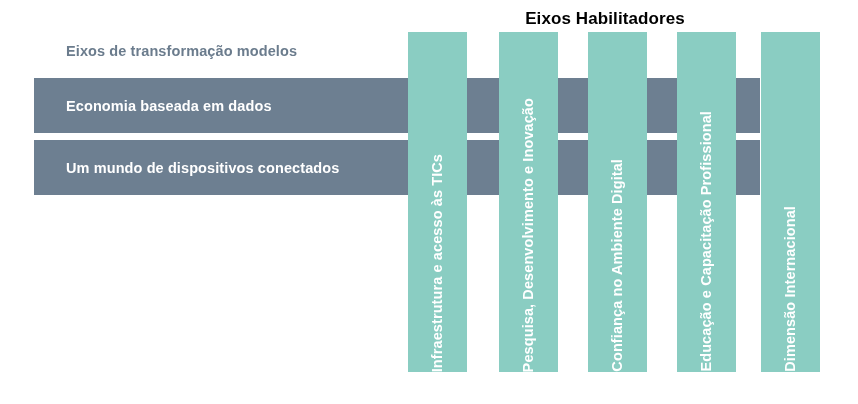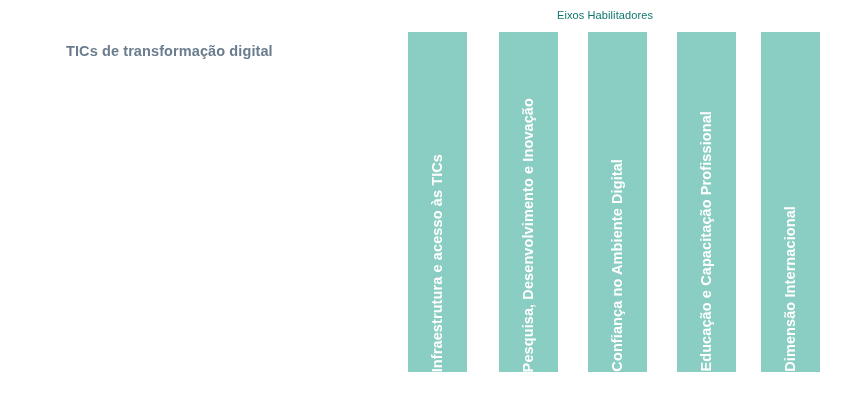--- a/index.html
+++ b/index.html
@@ -18,23 +18,23 @@
     width: 858px;
     height: 404px;
   }
   
   .enablers-title {
     position: absolute;
     left: 430px;
     top: 9px;
     width: 350px;
     text-align: center;
-    font-size: 11px;
-    font-weight: normal;
-    color: #0f766e;
+    font-size: 17px;
+    font-weight: bold;
+    color: #000000;
     letter-spacing: .1px;
     white-space: nowrap;
   }
   .axes-title {
     position: absolute;
     left: 66px;
     top: 43px;
     font-size: 14.5px;
     font-weight: bold;
     color: #6b7c8d;
@@ -95,20 +95,26 @@
     padding-bottom: 16px;
     line-height: 59px;
   }
 </style>
 </head>
 <body>
 
 <div id="diagram">
 
   <div class="rows-layer">
+    <div class="row-bar" style="top:78px; background:#6d7f91;">
+      <span class="row-label">Economia baseada em dados</span>
+    </div>
+    <div class="row-bar" style="top:140px; background:#6d7f91;">
+      <span class="row-label">Um mundo de dispositivos conectados</span>
+    </div>
   </div>
 
   <div class="columns-layer">
     <div class="col-bar" style="left:408px; background:#8acdc2;">
       <span class="col-label">Infraestrutura e acesso às TICs</span>
     </div>
     <div class="col-bar" style="left:499px; background:#8acdc2;">
       <span class="col-label">Pesquisa, Desenvolvimento e Inovação</span>
     </div>
     <div class="col-bar" style="left:588px; background:#8acdc2;">
@@ -116,15 +122,15 @@
     </div>
     <div class="col-bar" style="left:677px; background:#8acdc2;">
       <span class="col-label">Educação e Capacitação Profissional</span>
     </div>
     <div class="col-bar" style="left:761px; background:#8acdc2;">
       <span class="col-label">Dimensão Internacional</span>
     </div>
   </div>
 
   <div class="enablers-title">Eixos Habilitadores</div>
-  <div class="axes-title">TICs de transformação digital</div>
+  <div class="axes-title">Eixos de transformação modelos</div>
 
 </div>
 
 </body></html>

